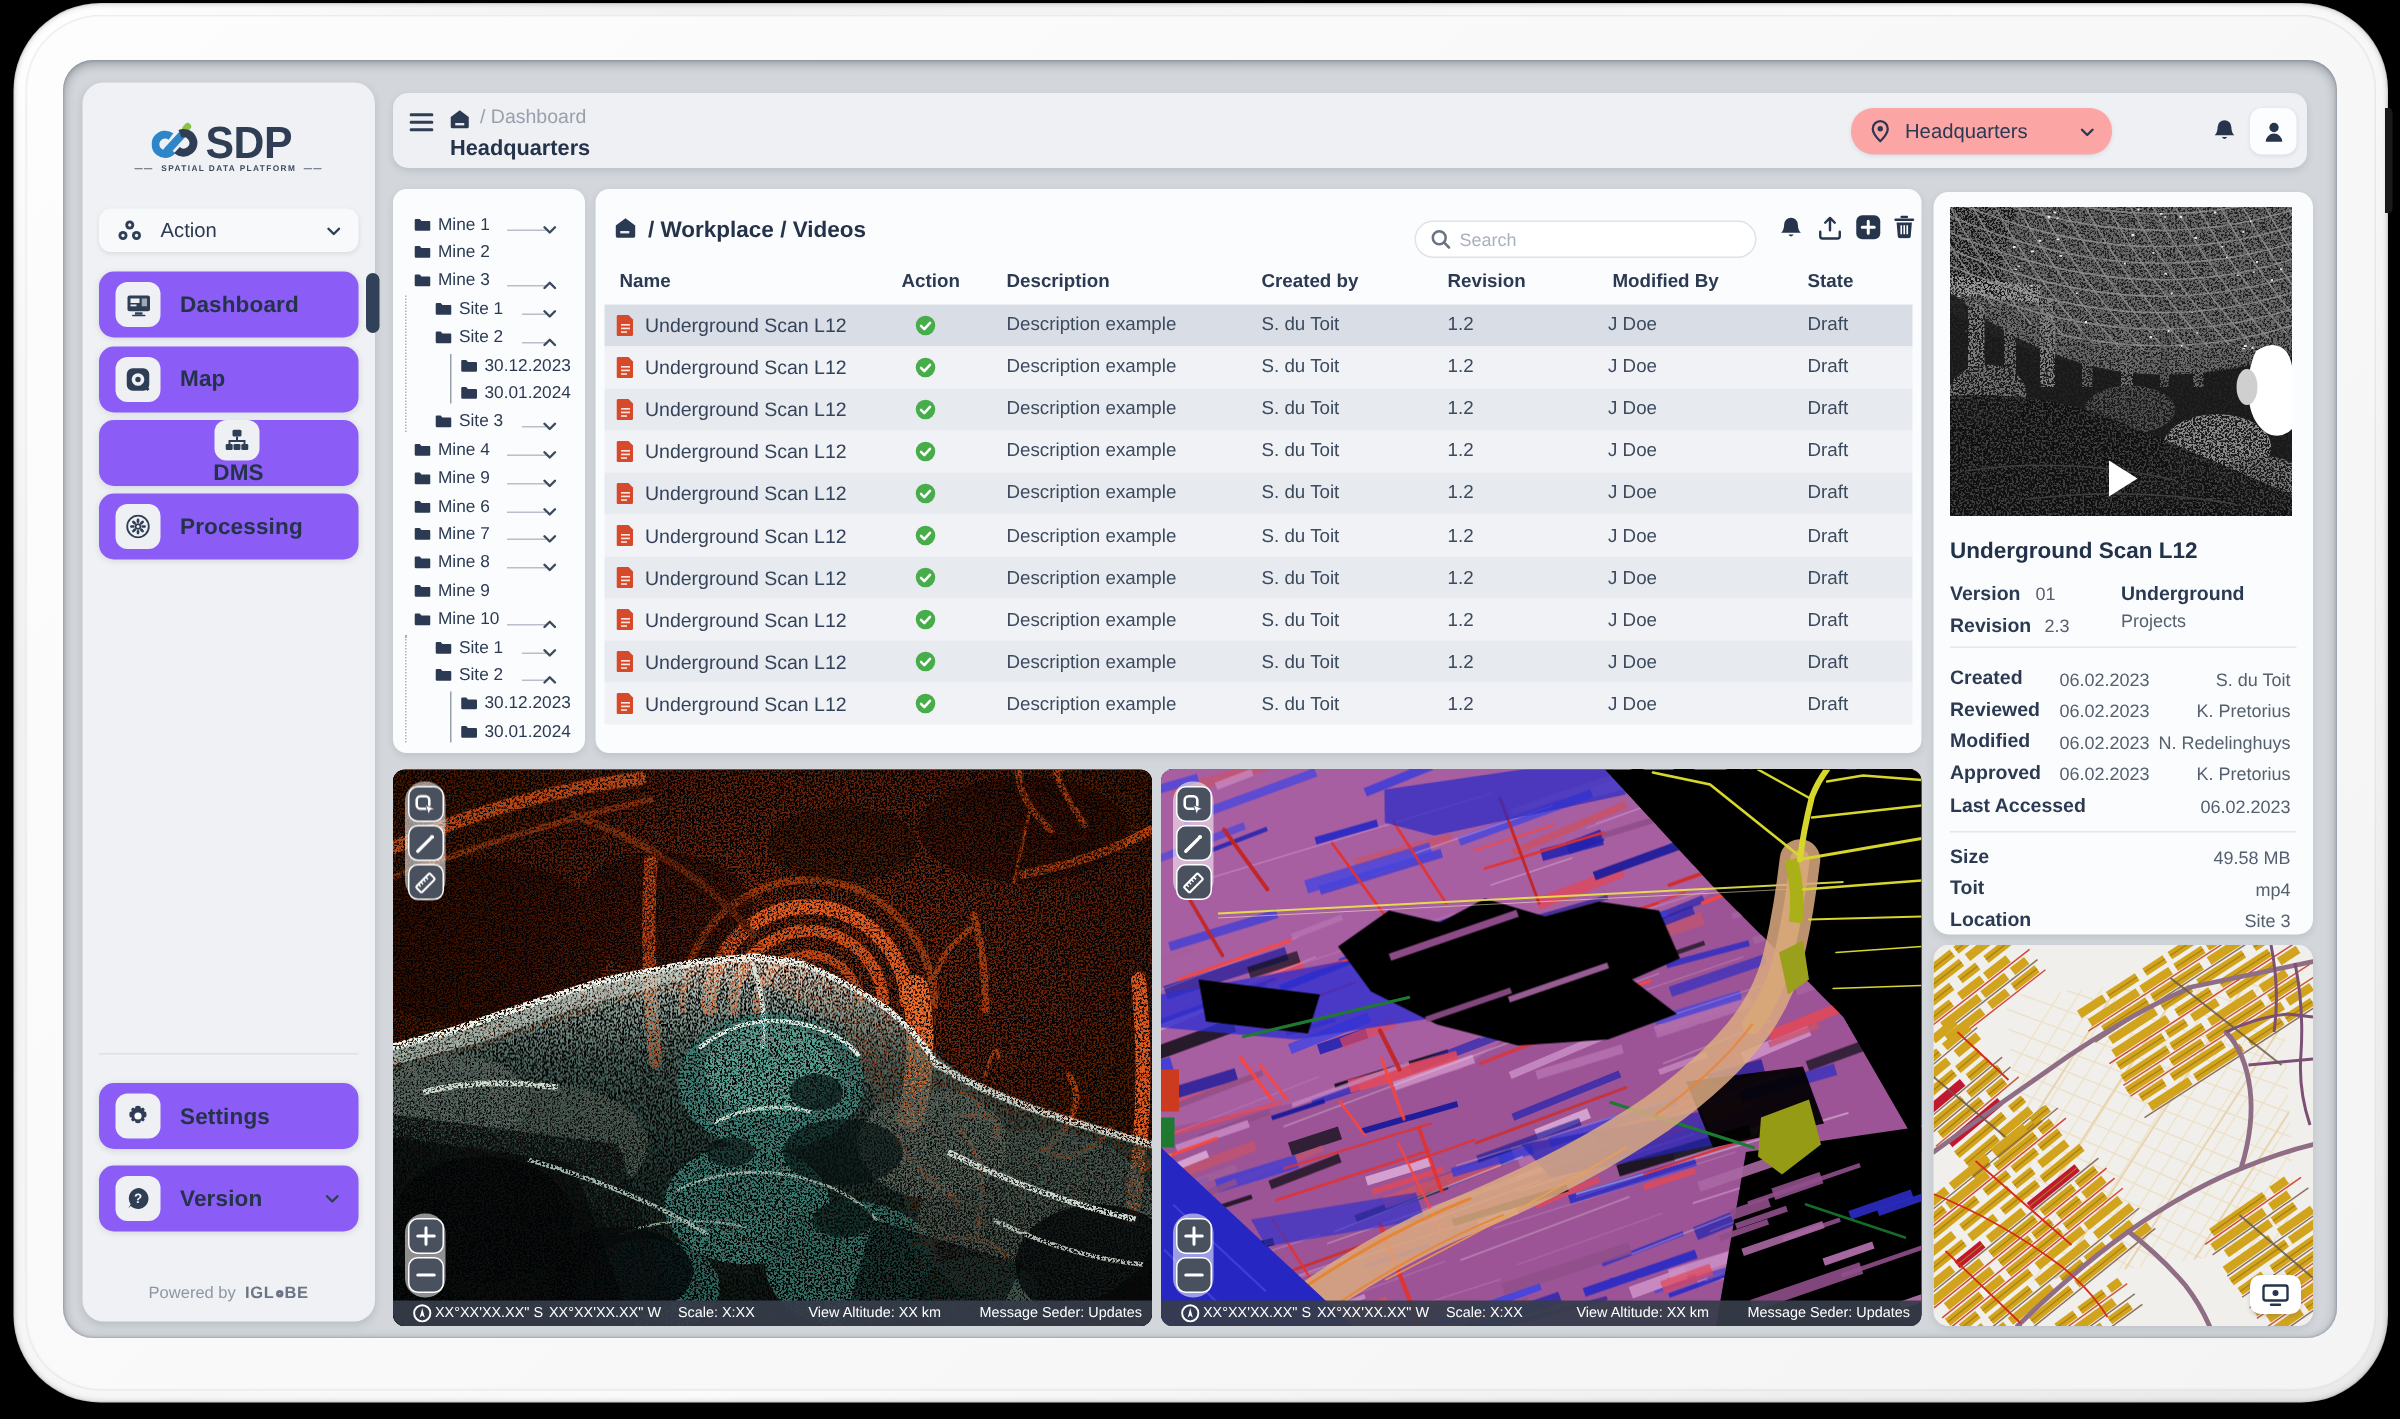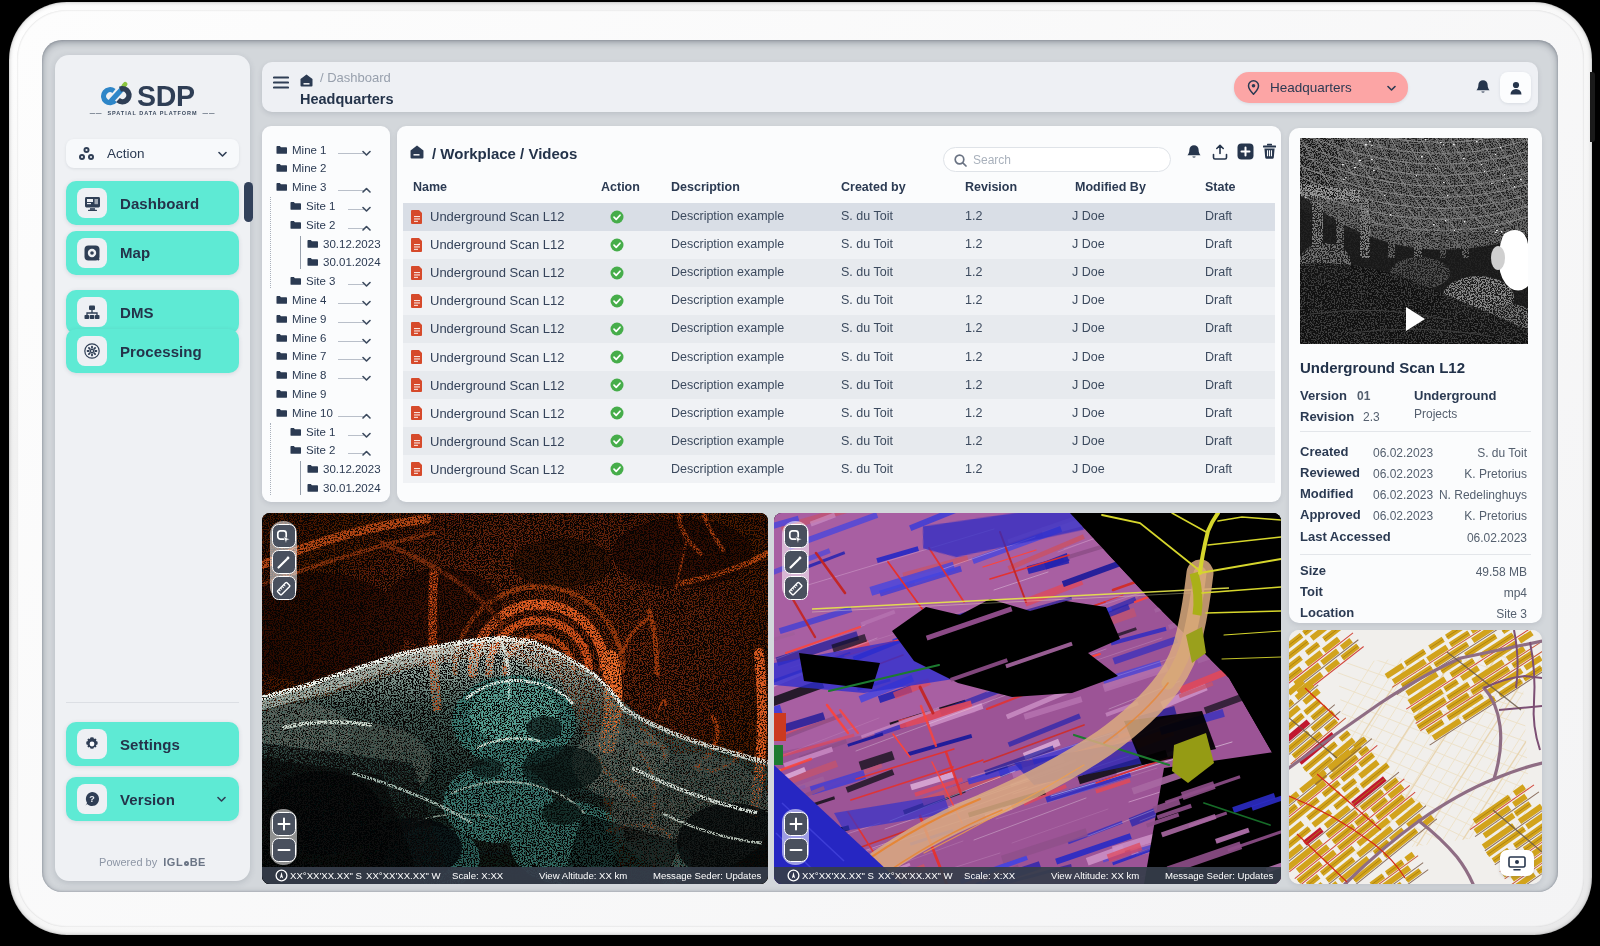--- a/index.html
+++ b/index.html
@@ -10,21 +10,21 @@
  box-shadow:inset 0 0 4px rgba(0,0,0,.25), inset 0 0 1px rgba(0,0,0,.4);}
 #frame:before{content:"";position:absolute;left:8px;top:8px;right:8px;bottom:8px;border-radius:50px;
  background:linear-gradient(135deg,#fdfdfd,#f4f4f5);box-shadow:inset 0 0 2px rgba(0,0,0,.18);}
 #btn-side{position:absolute;left:1590px;top:72px;width:5px;height:70px;background:#1a1a1a;border-radius:0 3px 3px 0;}
 #screen{position:absolute;left:42px;top:40px;width:1516px;height:852px;border-radius:20px;
  background:#d3d7db;box-shadow:inset 0 2px 7px rgba(40,50,65,.42), inset 0 0 2px rgba(40,50,65,.35);}
 
 #sidebar{position:absolute;left:55px;top:55px;width:195px;height:826px;border-radius:14px;
  background:#eff1f4;box-shadow:0 2px 6px rgba(60,70,90,.18);}
 #logo{position:absolute;left:0;top:17px;width:171px;height:86px;}
-.sbtn{position:absolute;left:11px;width:173px;height:44px;background:#5eead4;border-radius:10px;
+.sbtn{position:absolute;left:11px;width:173px;height:44px;background:#8b5cf6;border-radius:10px;
  box-shadow:0 1px 4px rgba(80,90,110,.16);display:flex;align-items:center;}
 .sbtn .ic{width:30px;height:30px;border-radius:8px;background:#eef0f4;margin-left:11px;
  display:flex;align-items:center;justify-content:center;}
 .sbtn .lb{margin-left:13px;font-size:15px;font-weight:700;color:#24334a;letter-spacing:.1px;}
 #mining{position:absolute;left:11px;top:84px;width:173px;height:29px;background:#f7f9fb;border-radius:8px;
  box-shadow:0 1px 3px rgba(80,90,110,.13);display:flex;align-items:center;}
 #mining .lb{margin-left:12px;font-size:13.5px;font-weight:400;color:#2b3a52;}
 #acttab{position:absolute;left:189px;top:127px;width:9px;height:40px;background:#32415a;border-radius:5px;}
 #sdiv{position:absolute;left:11px;top:647px;width:173px;height:1px;background:#dcdfe4;}
 #powered{position:absolute;left:0;top:801px;width:195px;text-align:center;font-size:11px;color:#8d96a5;}
@@ -129,21 +129,21 @@
       <div class="ic">
         <svg width="16" height="16" viewBox="0 0 16 16" style="">
           <rect x="0.5" y="0.5" width="15" height="15" rx="4" fill="#2f3e55"></rect>
           <circle cx="8" cy="8" r="4.2" fill="#eef0f4"></circle>
           <circle cx="8" cy="8" r="1.8" fill="#2f3e55"></circle>
           <path d="M11 11 L15 15" stroke="#2f3e55" stroke-width="2"></path>
         </svg>
       </div>
       <div class="lb">Map</div>
     </div>
-    <div class="sbtn" style="top:235px;">
+    <div class="sbtn" style="top:225px;flex-direction:column;">
       <div class="ic">
         <svg width="16" height="15" viewBox="0 0 16 15" style="">
           <rect x="5" y="0.5" width="6" height="4.5" rx="1" fill="#2f3e55"></rect>
           <path d="M8 5 v3 M3 10 v-2 h10 v2" stroke="#2f3e55" stroke-width="1.3" fill="none"></path>
           <rect x="0.5" y="10" width="4.6" height="4" rx="0.8" fill="#2f3e55"></rect>
           <rect x="5.7" y="10" width="4.6" height="4" rx="0.8" fill="#2f3e55"></rect>
           <rect x="10.9" y="10" width="4.6" height="4" rx="0.8" fill="#2f3e55"></rect>
         </svg>
       </div>
       <div class="lb">DMS</div>
@@ -1283,21 +1283,21 @@
           <path d="M0,126 Q60,122 110,142 Q150,158 228,192 L228,206 L0,206 Z" fill="#3e3e3e"></path>
         </g>
         <g stroke="#3f3f3f" fill="none">
           <path d="M10,176 Q80,166 150,182"></path>
           <path d="M50,195 Q120,186 190,198"></path>
         </g>
         <path d="M106,169 L106,193 L125,181 Z" fill="#fff"></path>
       </svg></div>
     <div id="dtitle">Underground Scan L12</div>
     <div class="dlbl" style="left:11px;top:260px;">Version</div>
-    <div class="dval" style="left:68px;top:261px;font-weight:bold;">01</div>
+    <div class="dval" style="left:68px;top:261px;">01</div>
     <div class="dlbl" style="left:11px;top:281px;">Revision</div>
     <div class="dval" style="left:74px;top:282px;">2.3</div>
     <div class="dlbl" style="left:125px;top:260px;">Underground</div>
     <div class="dval" style="left:125px;top:279px;">Projects</div>
     <div class="ddiv" style="top:303px;"></div>
     <div class="dlbl" style="left:11px;top:316px;">Created</div>
     <div class="dval" style="left:84px;top:318px;">06.02.2023</div>
     <div class="dvalr" style="top:318px;">S. du Toit</div>
     <div class="dlbl" style="left:11px;top:337px;">Reviewed</div>
     <div class="dval" style="left:84px;top:339px;">06.02.2023</div>

